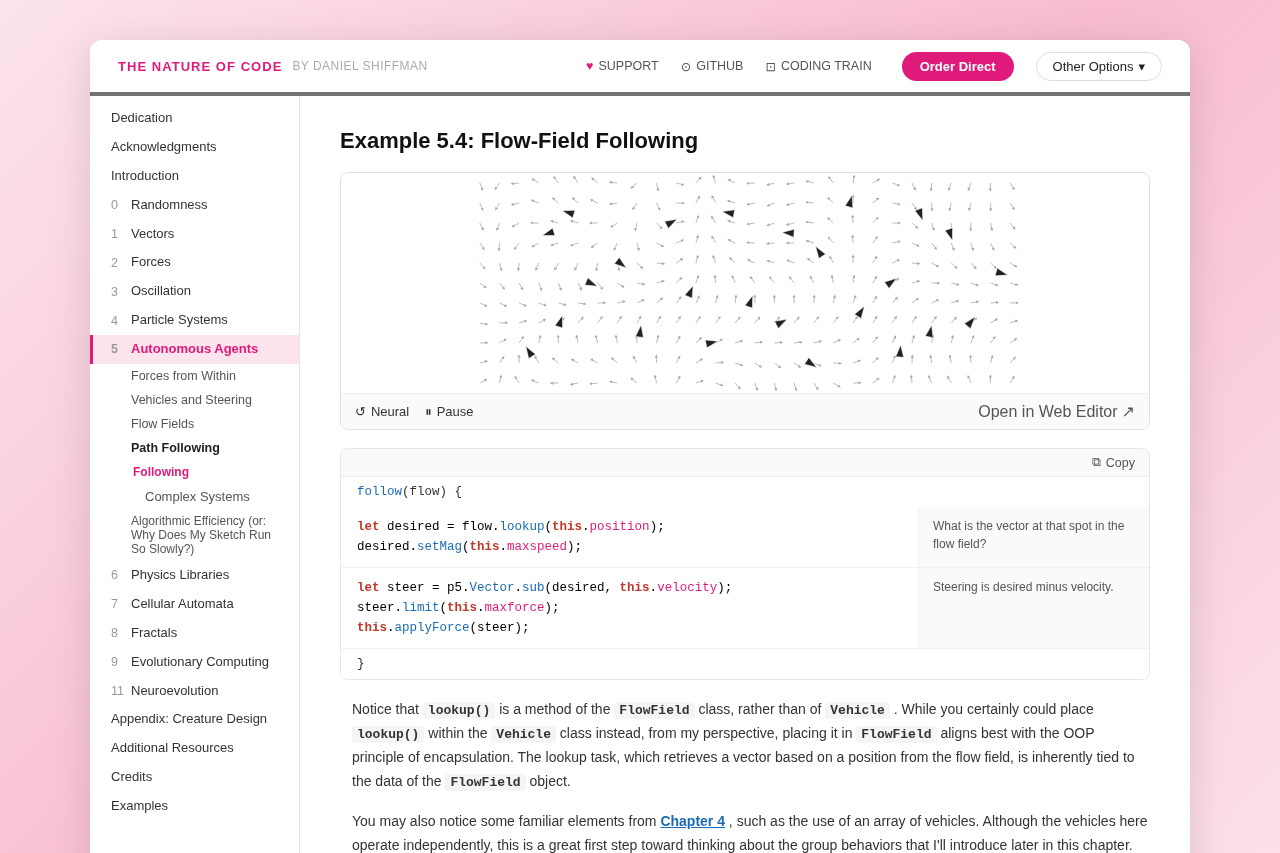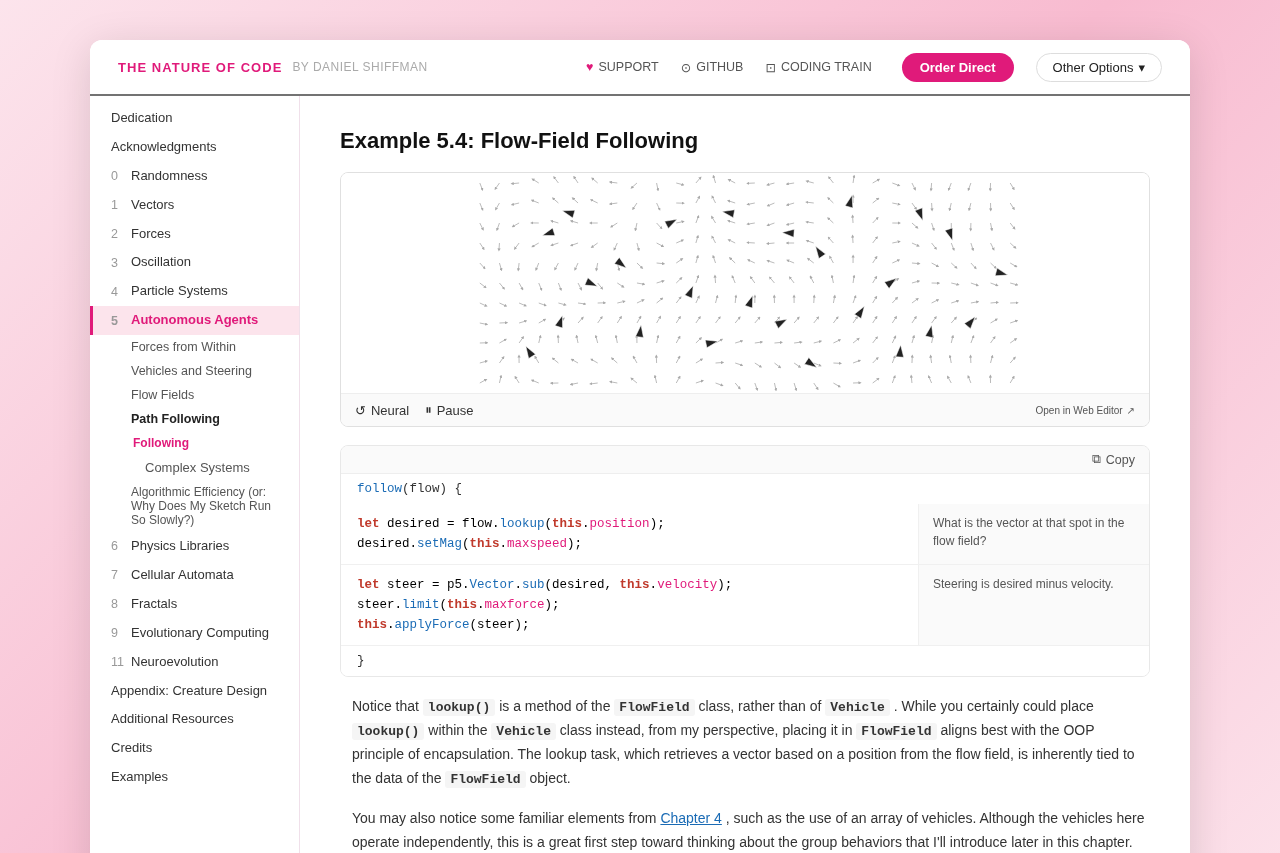--- a/index.html
+++ b/index.html
@@ -21,21 +21,21 @@
       overflow: hidden;
       display: flex;
       flex-direction: column;
     }
     
     .header {
       display: flex;
       align-items: center;
       padding: 12px 28px;
       height: 56px;
-      border-bottom: 2px solid #737373;
+      border-bottom: 4px solid #737373;
       background: #fff;
       gap: 0;
     }
     .brand {
       display: flex;
       align-items: center;
       gap: 10px;
       flex-shrink: 0;
     }
     .brand-title {
@@ -185,21 +185,21 @@
       gap: 5px;
       font-size: 13px;
       color: #333;
       cursor: pointer;
       background: none;
       border: none;
       padding: 0;
     }
     .open-editor {
       margin-left: auto;
-      font-size: 10px;
+      font-size: 16px;
       color: #555;
       cursor: pointer;
       text-decoration: none;
       display: flex;
       align-items: center;
       gap: 4px;
     }
     
     .code-block {
       border: 1px solid #e8e8e8;
@@ -274,20 +274,21 @@
       font-family: 'Courier New', monospace;
       background: #f5f5f5;
       padding: 1px 5px;
       border-radius: 3px;
       font-size: 13px;
       font-weight: 600;
     }
     .prose a {
       color: #1a6bb5;
       text-decoration: underline;
+      font-weight: bold;
     }
     
     ::-webkit-scrollbar { width: 5px; }
     ::-webkit-scrollbar-thumb { background: #e0c0d0; border-radius: 3px; }
     
     .flow-svg {
       width: 100%;
       height: 100%;
     }
   </style>
@@ -323,20 +324,23 @@
   </div>
 
   <div class="body">
 
     <div class="sidebar">
       <div class="sidebar-item section">
         <span>Dedication</span>
       </div>
       <div class="sidebar-item section">
         <span>Acknowledgments</span>
+      </div>
+      <div class="sidebar-item section">
+        <span>Introduction</span>
       </div>
       <div class="sidebar-item section">
         <span class="num">0</span>
         <span>Randomness</span>
       </div>
       <div class="sidebar-item section">
         <span class="num">1</span>
         <span>Vectors</span>
       </div>
       <div class="sidebar-item section">

